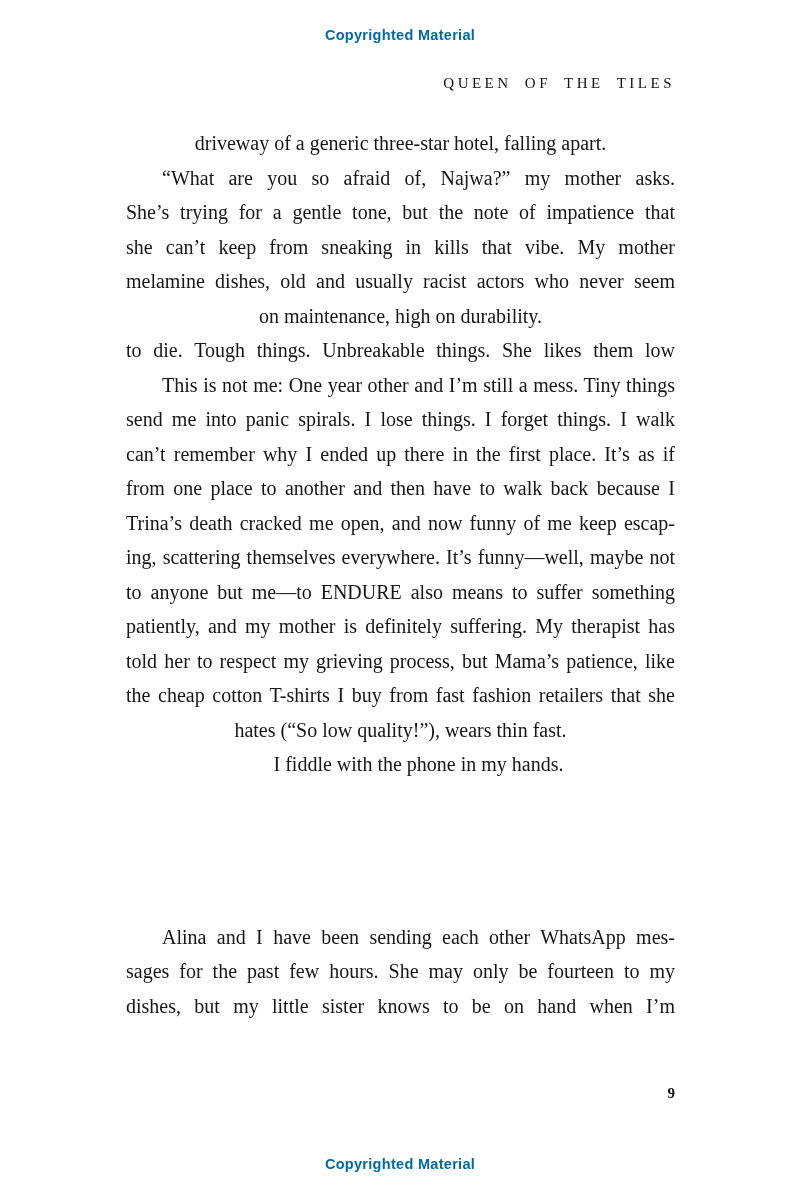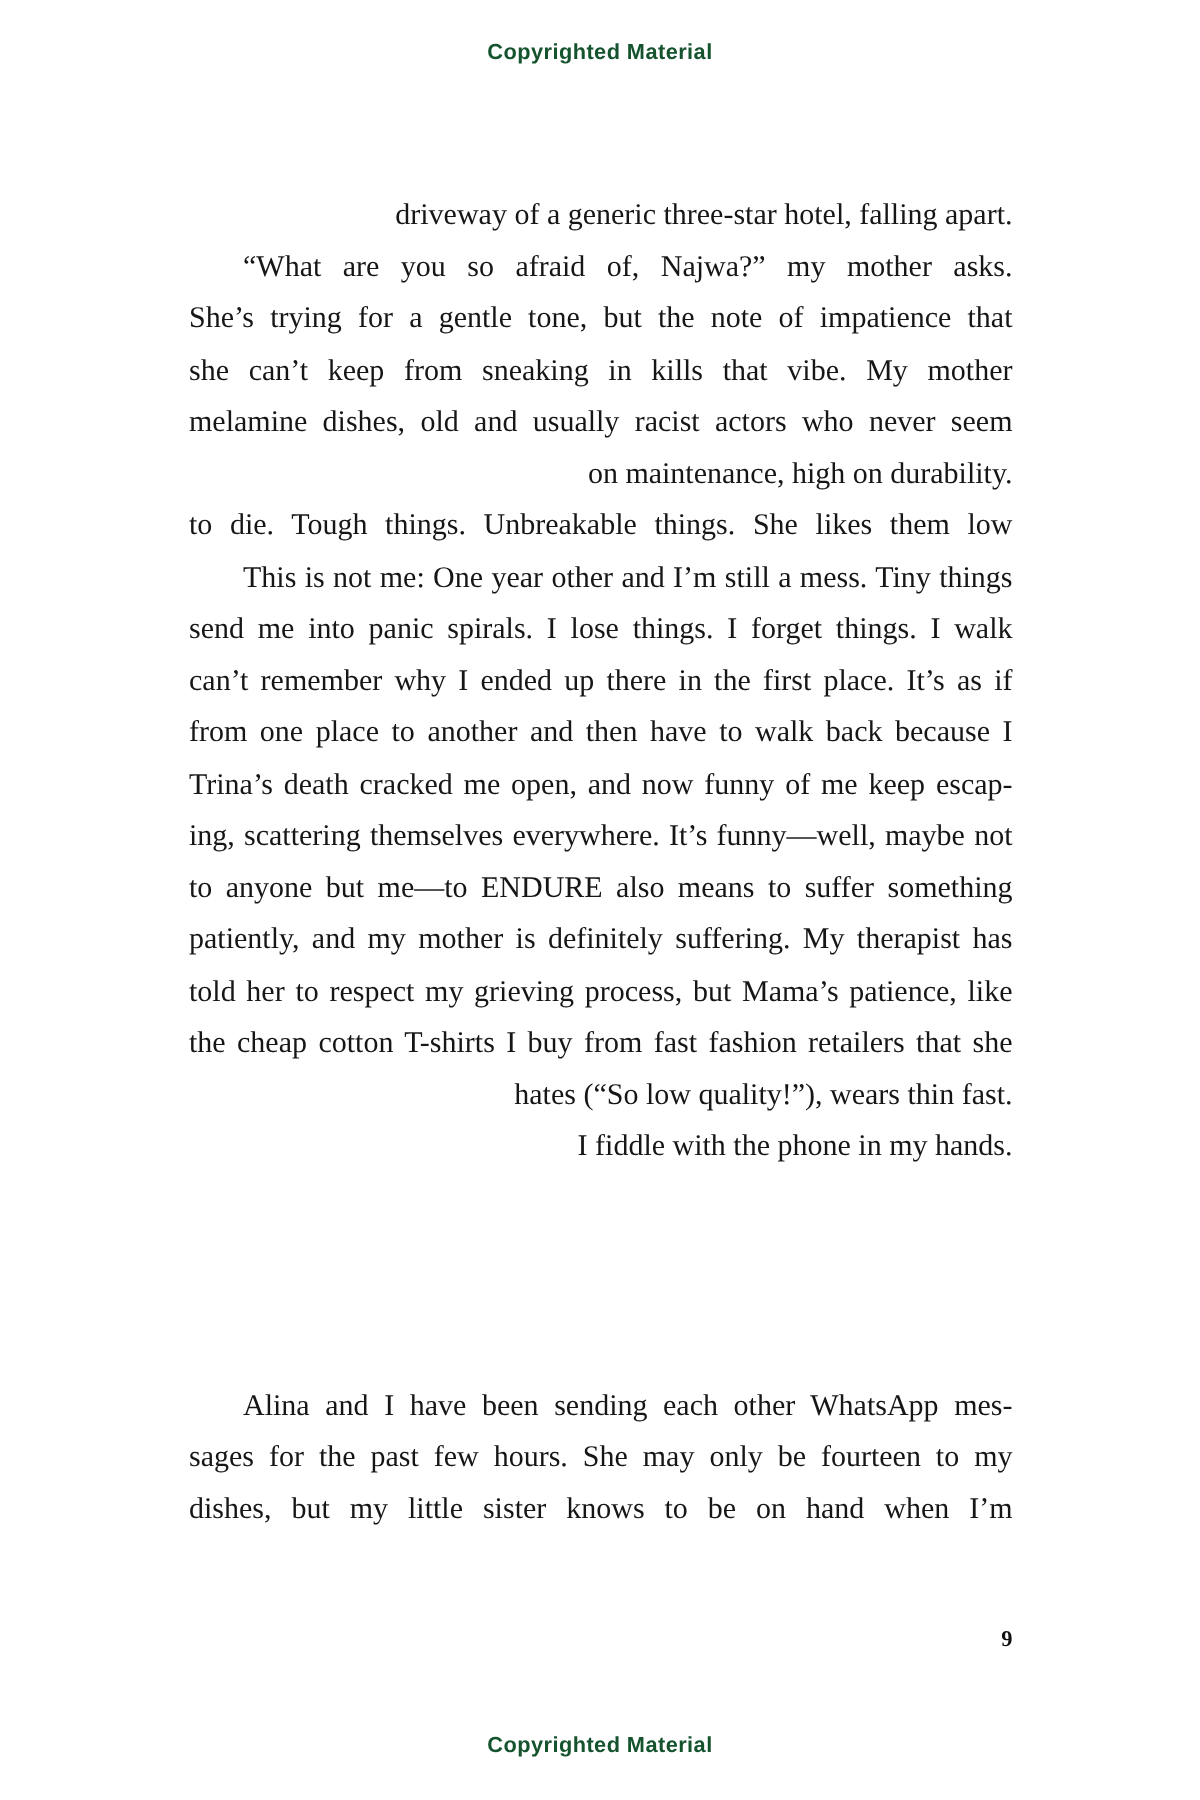--- a/index.html
+++ b/index.html
@@ -18,21 +18,21 @@
   }
   .watermark {
     position: absolute;
     left: 0;
     width: 800px;
     text-align: center;
     font-family: "Liberation Sans", sans-serif;
     font-weight: 700;
     font-size: 14.5px;
     letter-spacing: 0.3px;
-    color: #14532d;
+    color: #0369a1;
   }
   .watermark.top { top: 27px; }
   .watermark.bottom { top: 1156px; }
   .running-head {
     position: absolute;
     top: 75px;
     left: 126px;
     width: 549px;
     text-align: right;
     font-family: "Liberation Serif", serif;
@@ -45,21 +45,21 @@
     position: absolute;
     top: 126px;
     left: 126px;
     width: 549px;
   }
   .line {
     height: 34.5px;
     line-height: 34.5px;
     font-size: 20px;
     white-space: normal;
-    text-align: right;
+    text-align: center;
   }
   .line.just {
     text-align: justify;
     text-align-last: justify;
   }
   .line.indent {
     padding-left: 36px;
   }
   .spacer {
     height: 34.5px;
@@ -86,20 +86,21 @@
     color: #111111;
   }
 </style>
 </head>
 <body>
 
 <div class="page">
 
   <div class="watermark top">Copyrighted Material</div>
 
+  <div class="running-head">QUEEN OF THE TILES</div>
 
   <div class="body-col">
 
     <div class="line">driveway of a generic three-star hotel, falling apart.</div>
 
     <div class="line just indent">“What are you so afraid of, Najwa?” my mother asks.</div>
     <div class="line just">She’s trying for a gentle tone, but the note of impatience that</div>
     <div class="line just">she can’t keep from sneaking in kills that vibe. My mother</div>
     <div class="line just">melamine dishes, old and usually racist actors who never seem</div>
     <div class="line">on maintenance, high on durability.</div>

